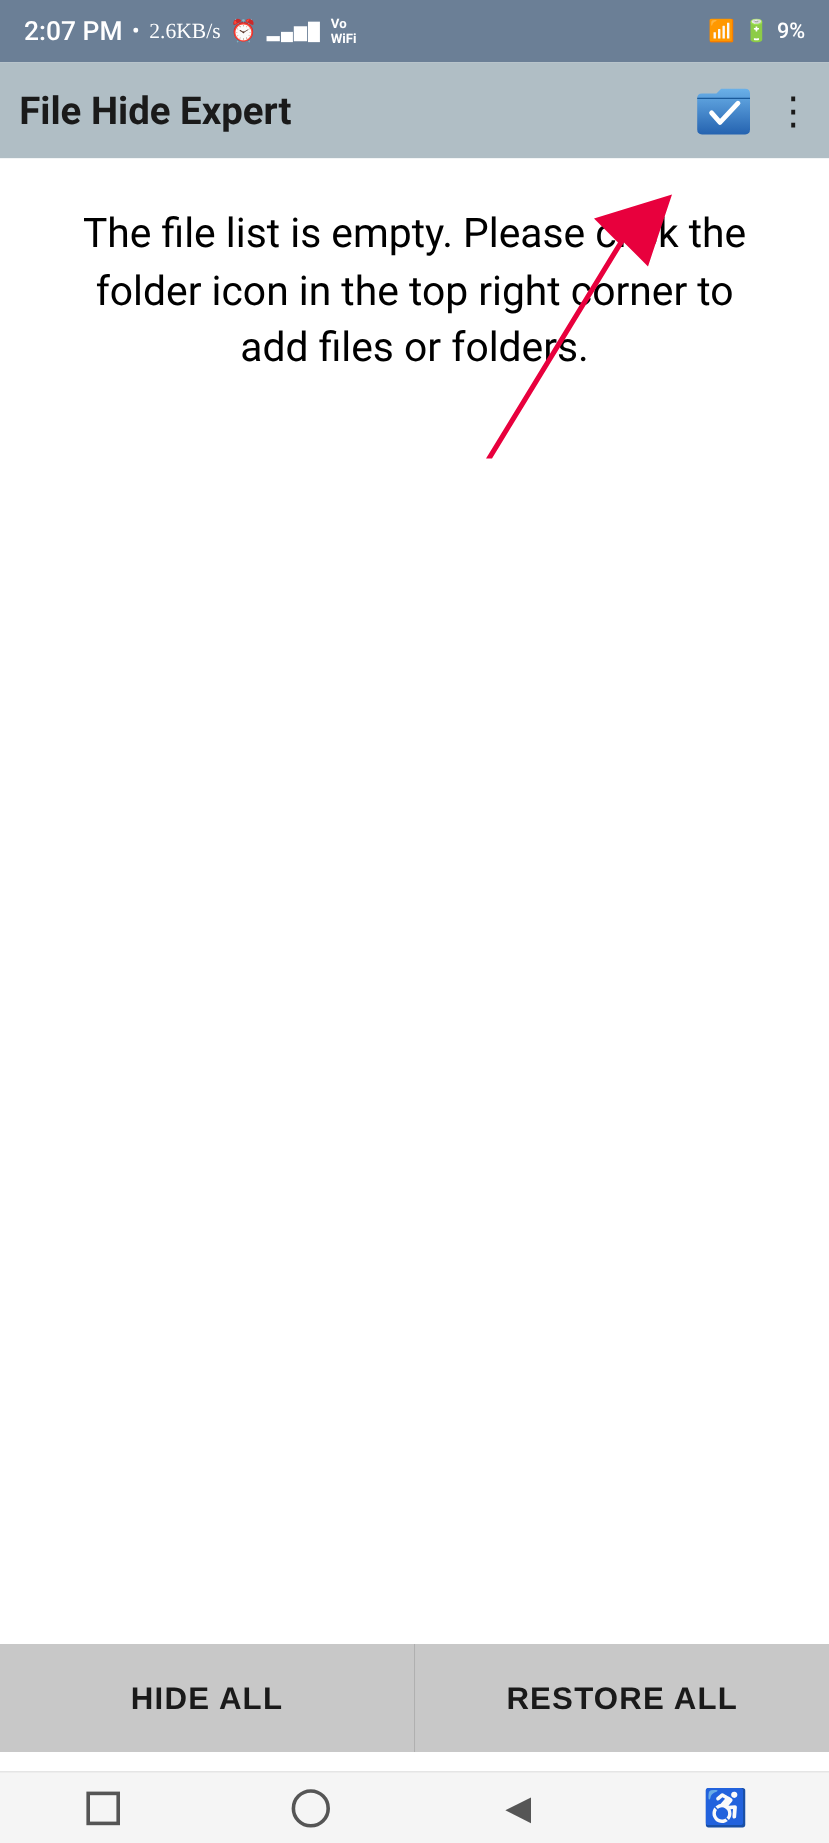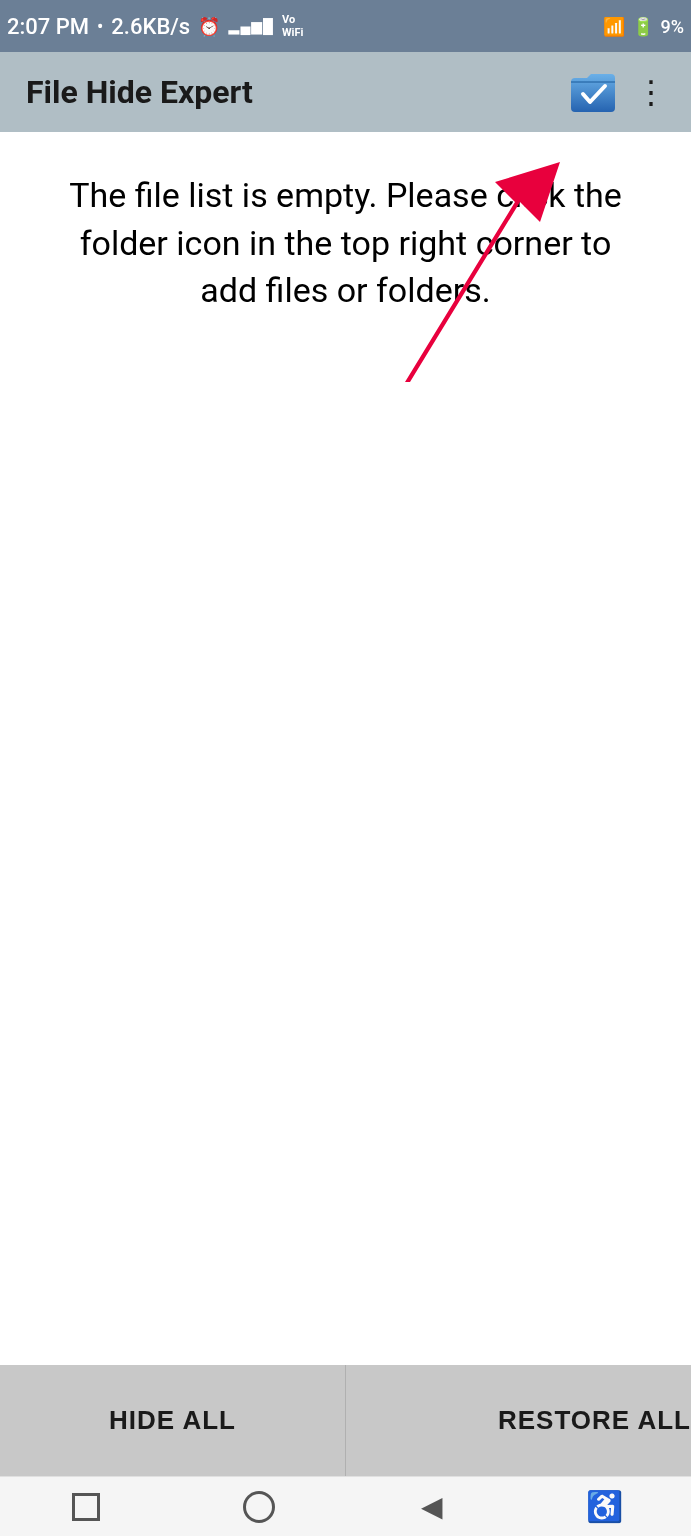--- a/index.html
+++ b/index.html
@@ -18,21 +18,21 @@
     }
 
     
     .status-bar {
       width: 100%;
       height: 52px;
       background: #6b7f96;
       display: flex;
       align-items: center;
       justify-content: space-between;
-      padding: 0 7px;
+      padding: 0 20px;
       color: #ffffff;
       font-size: 22px;
       font-weight: 500;
     }
 
     .status-left {
       display: flex;
       align-items: center;
       gap: 8px;
     }
@@ -40,39 +40,40 @@
     .status-time {
       font-size: 22px;
       font-weight: 500;
     }
 
     .status-dot {
       font-size: 18px;
     }
 
     .status-speed {
-      font-size: 22px;
+      font-size: 18px;
+      font-family: Liberation Serif, serif;
     }
 
     .status-right {
       display: flex;
       align-items: center;
       gap: 6px;
       font-size: 18px;
     }
 
     
     .app-bar {
       width: 100%;
       height: 80px;
       background: #b0bec5;
       display: flex;
       align-items: center;
       justify-content: space-between;
-      padding: 0 26px;
+      padding: 0 16px;
     }
 
     .app-title {
       font-size: 32px;
       font-weight: bold;
       color: #1a1a1a;
     }
 
     .app-bar-actions {
       display: flex;
@@ -134,24 +135,24 @@
       font-size: 34px;
       text-align: center;
       color: #000000;
       line-height: 1.4;
       max-width: 580px;
     }
 
     
     .bottom-buttons {
       position: absolute;
-      bottom: 60px;
+      bottom: 76px;
       left: 0;
       width: 100%;
-      height: 111px;
+      height: 90px;
       background: #d0d0d0;
       display: flex;
       flex-direction: row;
     }
 
     .btn-hide-all {
       flex: 1;
       height: 100%;
       background: #c8c8c8;
       border: none;
@@ -166,21 +167,20 @@
     .btn-restore-all {
       flex: 1;
       height: 100%;
       background: #c8c8c8;
       border: none;
       font-size: 26px;
       font-weight: bold;
       color: #1a1a1a;
       cursor: pointer;
       letter-spacing: 1px;
-      text-align: right;
     }
 
     
     .nav-bar {
       position: absolute;
       bottom: 0;
       left: 0;
       width: 100%;
       height: 60px;
       background: #f5f5f5;

